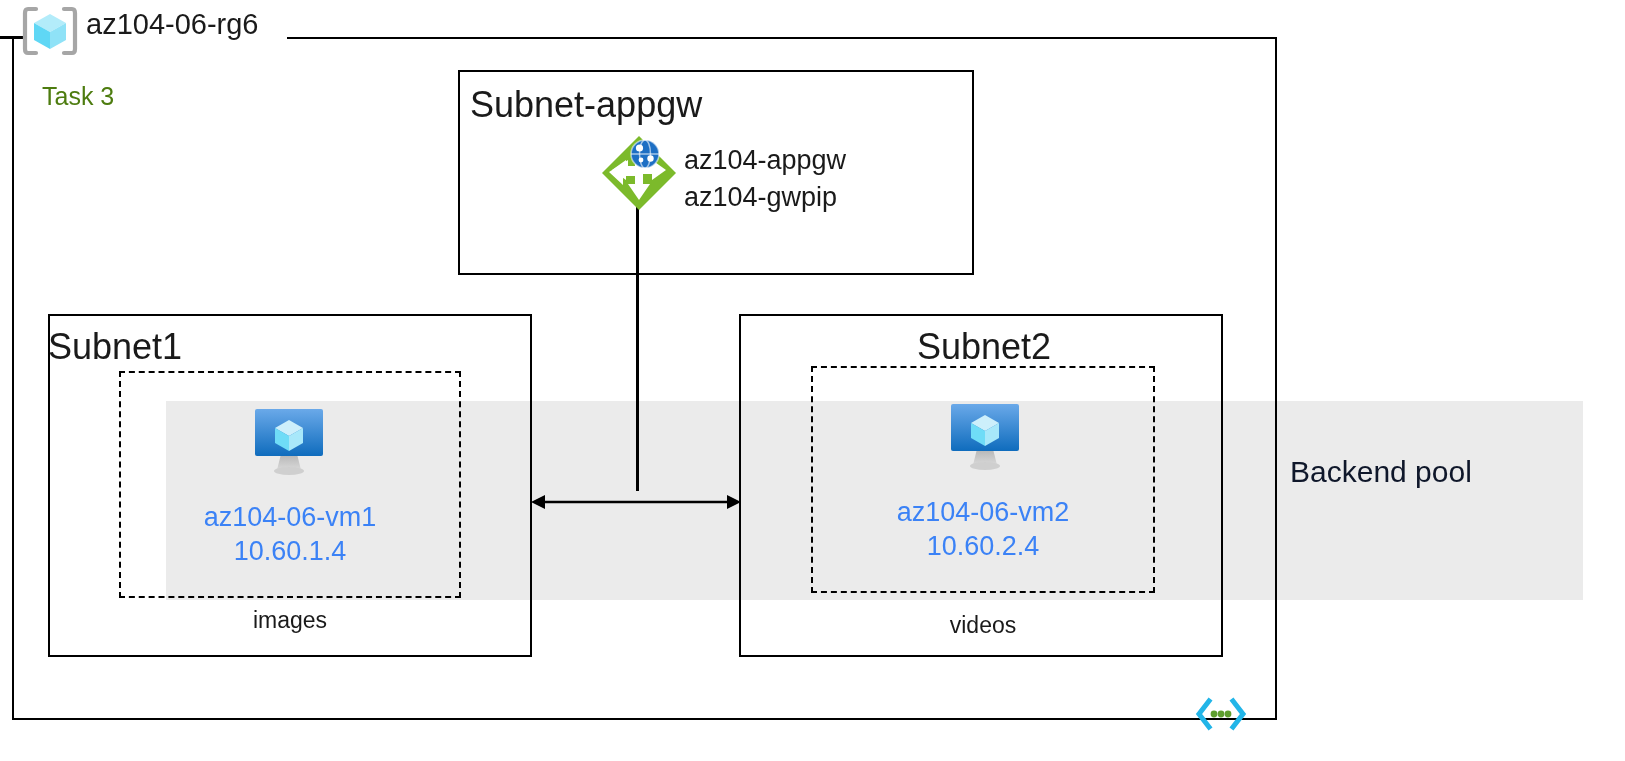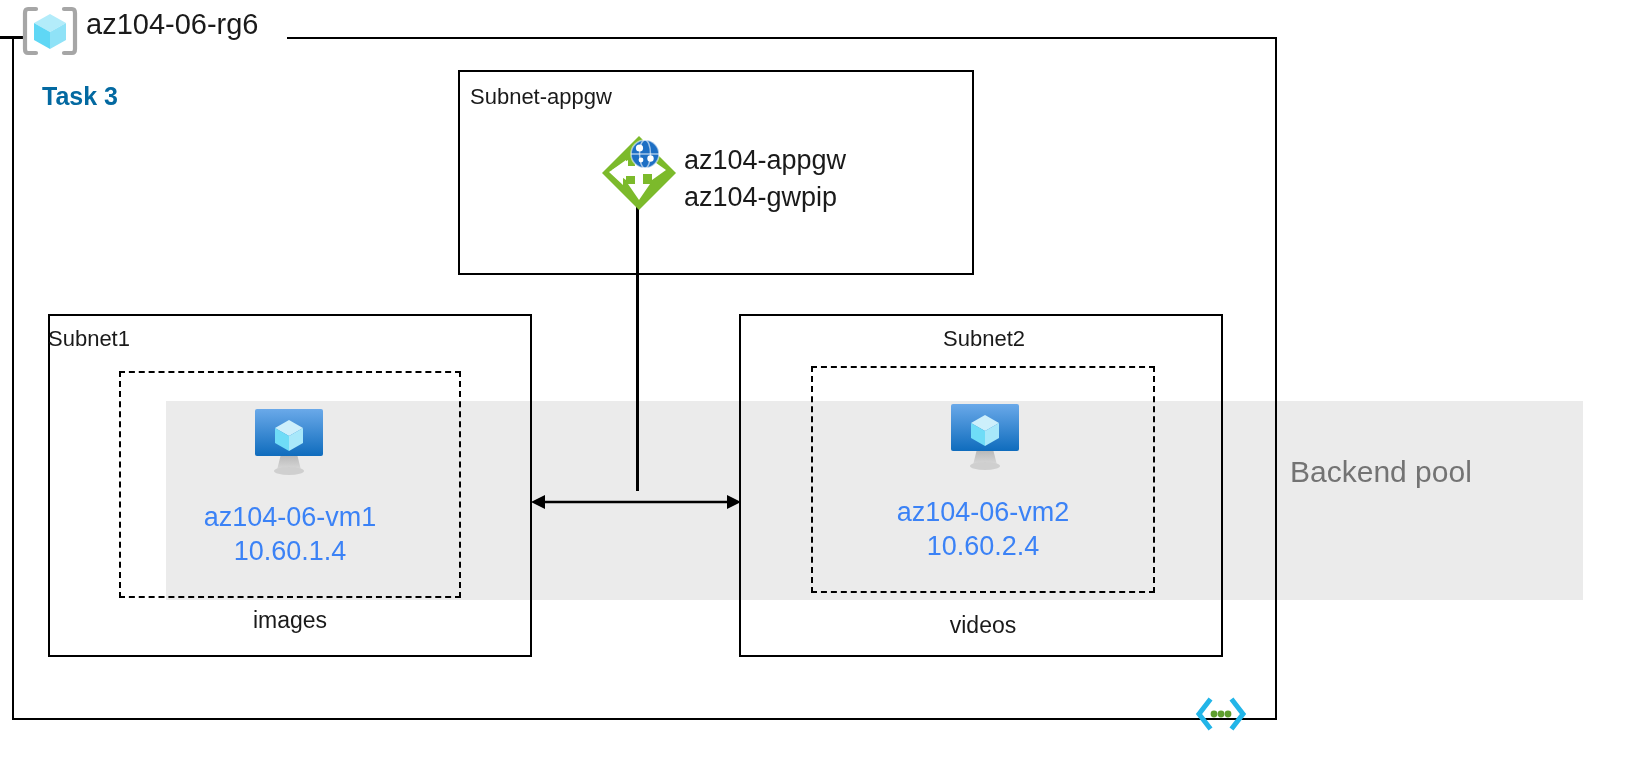--- a/index.html
+++ b/index.html
@@ -28,21 +28,21 @@
     height: 199px;
     background: #ebebeb;
     z-index: 1;
   }
   .backend-label {
     position: absolute;
     left: 1290px;
     top: 455px;
     width: 290px;
     font-size: 30px;
-    color: #737373;
+    color: #0f172a;
     z-index: 6;
     white-space: nowrap;
   }
 
   
   .rg-box {
     position: absolute;
     left: 12px;
     top: 37px;
     width: 1265px;
@@ -91,41 +91,41 @@
     height: 50px;
     z-index: 5;
   }
 
   
   .task-label {
     position: absolute;
     left: 42px;
     top: 82px;
     font-size: 25px;
-    font-weight: bold;
-    color: #0369a1;
+    font-weight: normal;
+    color: #4d7c0f;
     z-index: 5;
     white-space: nowrap;
   }
 
   
   .subnet-box {
     position: absolute;
     border: 2.5px solid #000000;
     box-sizing: border-box;
     background: transparent;
     z-index: 4;
   }
   #subnet-appgw-box { left: 458px; top: 70px;  width: 516px; height: 205px; }
   #subnet1-box      { left: 48px;  top: 314px; width: 484px; height: 343px; }
   #subnet2-box      { left: 739px; top: 314px; width: 484px; height: 343px; }
 
   .subnet-title {
     position: absolute;
-    font-size: 22px;
+    font-size: 36px;
     color: #1a1a1a;
     white-space: nowrap;
     z-index: 6;
   }
   #subnet-appgw-title { left: 470px; top: 84px; }
   #subnet1-title { left: 48px;  top: 326px; width: 484px; text-align: left; }
   #subnet2-title { left: 739px; top: 326px; width: 490px; text-align: center; }
 
   
   .dashed-box {

